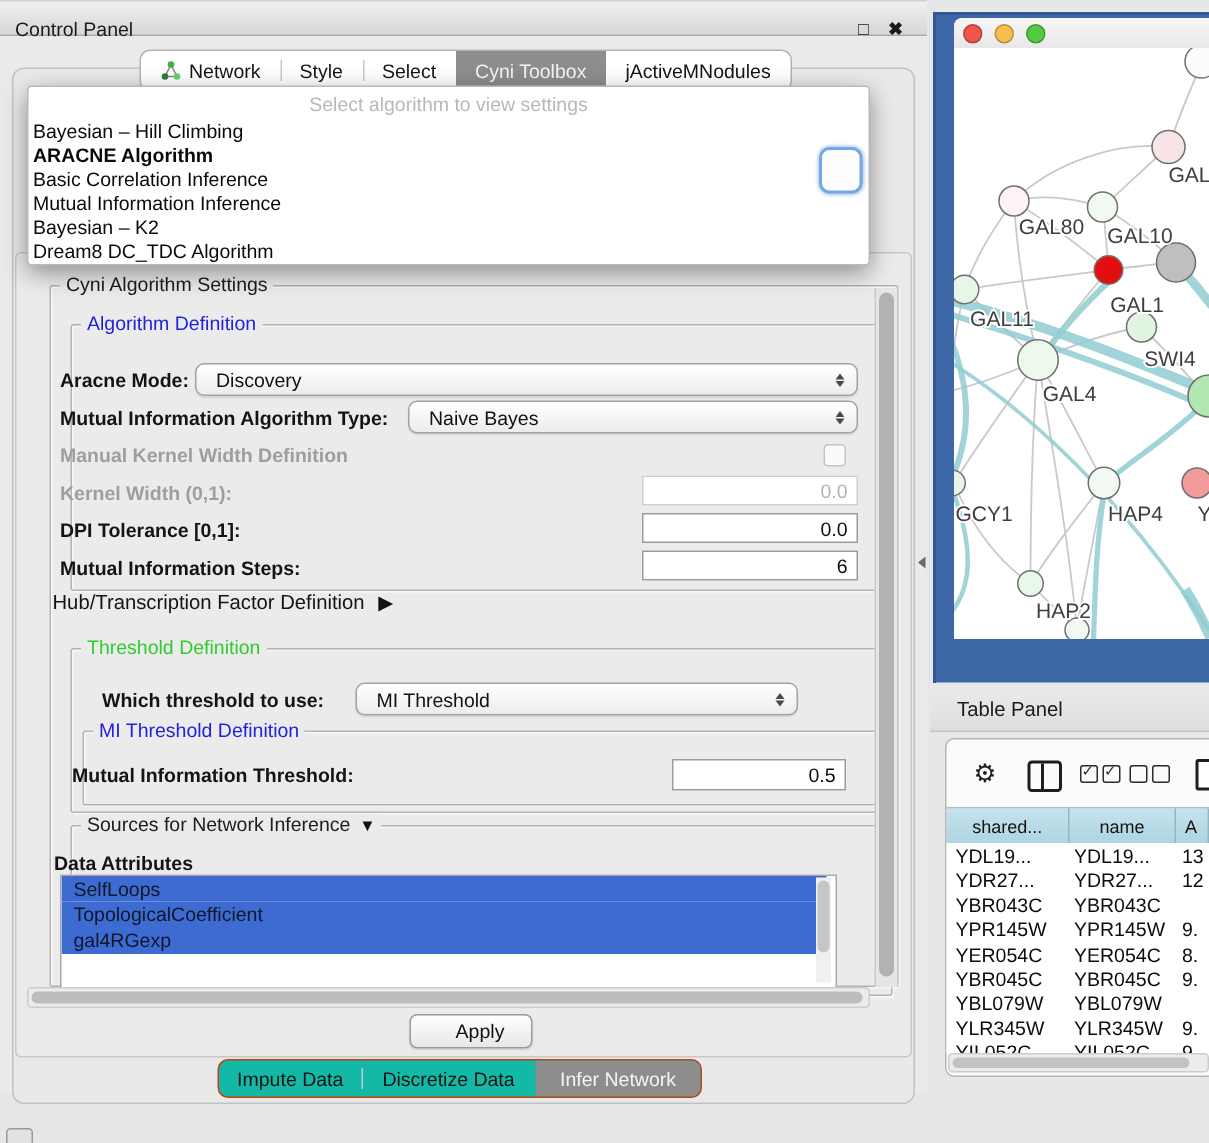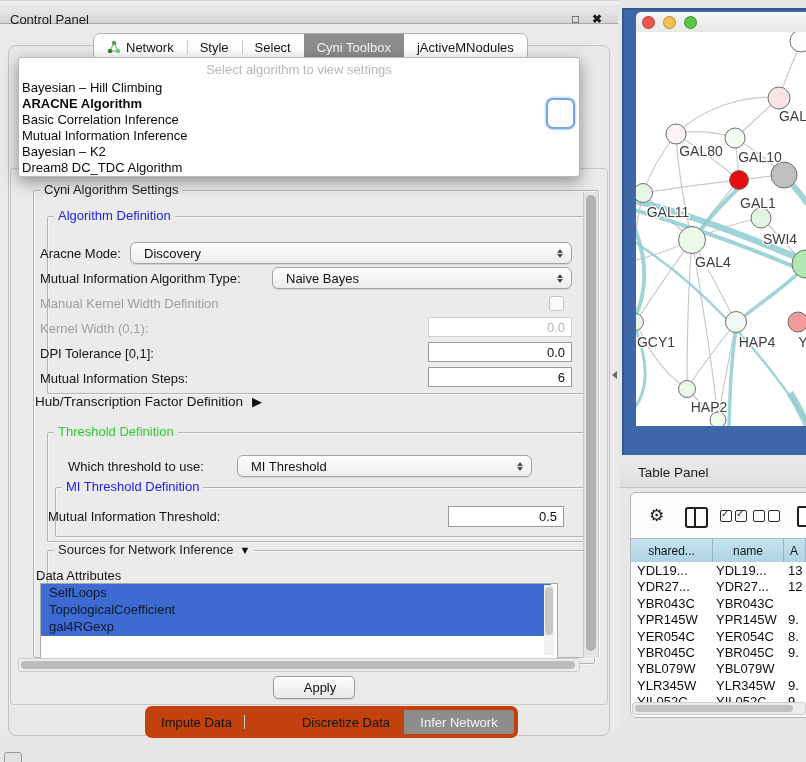--- a/index.html
+++ b/index.html
@@ -25,21 +25,21 @@
   .content-panel{left:8px;top:45px;width:600px;height:689px;background:#e9e9e9;
     border:1px solid #c2c2c2;border-radius:8px;}
   .inner-panel{left:10px;top:168px;width:596px;height:535px;background:#ebebeb;
     border:1px solid #c8c8c8;border-radius:4px;}
   .group{border:1px solid #b3b3b3;border-radius:2px;
     box-shadow:inset 1px 1px 0 rgba(255,255,255,.65),1px 1px 0 rgba(255,255,255,.65);margin-left:17px;}
   .group-label{position:absolute;top:-8px;left:6px;font-size:13px;line-height:14px;
     background:#ebebeb;padding:0 4px;white-space:nowrap;color:#1c1c1c;}
   .blue{color:#2222dd;}
   .green{color:#2ecc2e;}
-  .lbl{font-size:13px;color:#141414;font-weight:normal;white-space:nowrap;}
+  .lbl{font-size:13px;color:#141414;font-weight:bold;white-space:nowrap;}
   .lbl.plain{font-weight:normal;font-size:13.5px;}
   .lbl.dim{color:#9e9e9e;}
   
   .combo{height:20px;border:1px solid #a3a3a3;border-radius:6px;
     background:linear-gradient(#ffffff,#ececec);display:flex;align-items:center;
     box-shadow:0 1px 1px rgba(0,0,0,.10);}
   .combo-text{font-size:13px;color:#111;padding-left:13px;flex:1;white-space:nowrap;overflow:hidden;}
   .spinner{width:15px;margin-right:4px;display:flex;flex-direction:column;align-items:center;gap:1px;}
   .spinner::before{content:'';border-left:3.5px solid transparent;border-right:3.5px solid transparent;
     border-bottom:4.5px solid #4a4a4a;}
@@ -65,21 +65,21 @@
     background:#fdfdfd;box-shadow:0 0 3px #77a7e2;}
   
   .attr-list{left:40px;top:583px;width:516px;height:74px;background:#ffffff;border:1px solid #a8a8a8;overflow:hidden;}
   .attr-item{height:17.2px;line-height:17.2px;width:502px;background:#3e6bd2;color:#0f172a;
     font-size:13px;padding-left:8px;white-space:nowrap;}
   
   .sb-track-v{background:#e5e5e5;border-left:1px solid #c9c9c9;border-right:1px solid #c9c9c9;}
   .sb-track-h{background:#ececec;border:1px solid #cccccc;border-radius:3px;}
   .sb-thumb{position:absolute;background:#b2b2b2;border-radius:6px;}
   
-  .bottombar{left:145px;top:706px;height:24px;background:#c2410c;border:4px solid #c2410c;
+  .bottombar{left:145px;top:706px;height:24px;background:#14b8a6;border:1px solid #c2410c;
     border-radius:7px;display:flex;overflow:hidden;}
   .btab{display:flex;align-items:center;justify-content:center;font-size:13px;color:#141414;position:relative;}
   .btab + .btab::before{content:'';position:absolute;left:0;top:5px;bottom:5px;width:1px;background:#c9c9c9;}
   .btab.sel{background:#8d8d8d;color:#f4f4f4;}
   .btab.sel::before{display:none;}
   
   .net-frame{left:622px;top:8px;width:184px;height:447px;background:#3d67a6;
     box-shadow:inset 2px 2px 0 #33588f;}
   .net-titlebar{left:636px;top:12px;width:170px;height:20px;background:linear-gradient(#f6f6f6,#e8e8e8);
     border-bottom:1px solid #cfcfcf;border-top-left-radius:5px;display:flex;align-items:center;padding-left:6px;gap:8px;}
@@ -233,21 +233,21 @@
   </div>
 
   <div class="abs btn" style="left:273px;top:676px;width:68px;height:21px;">
     <span>Apply</span>
   </div>
 
   <div class="abs bottombar">
     <div class="btab" style="width:95px;">
       <span>Impute Data</span>
     </div>
-    <div class="btab" style="width:116px;padding-left:44px;">
+    <div class="btab" style="width:116px;">
       <span>Discretize Data</span>
     </div>
     <div class="btab sel" style="width:110px;">
       <span>Infer Network</span>
     </div>
   </div>
 
   <div class="abs popup">
     <div class="popup-prompt">Select algorithm to view settings</div>
     <div class="popup-list">

